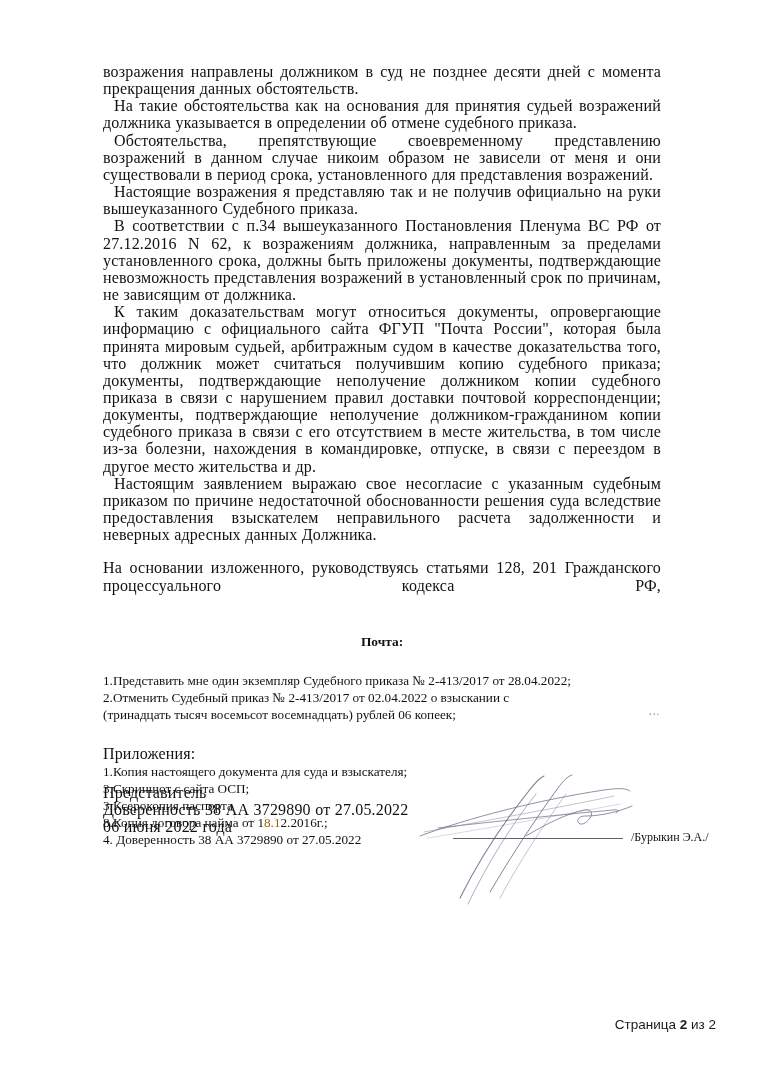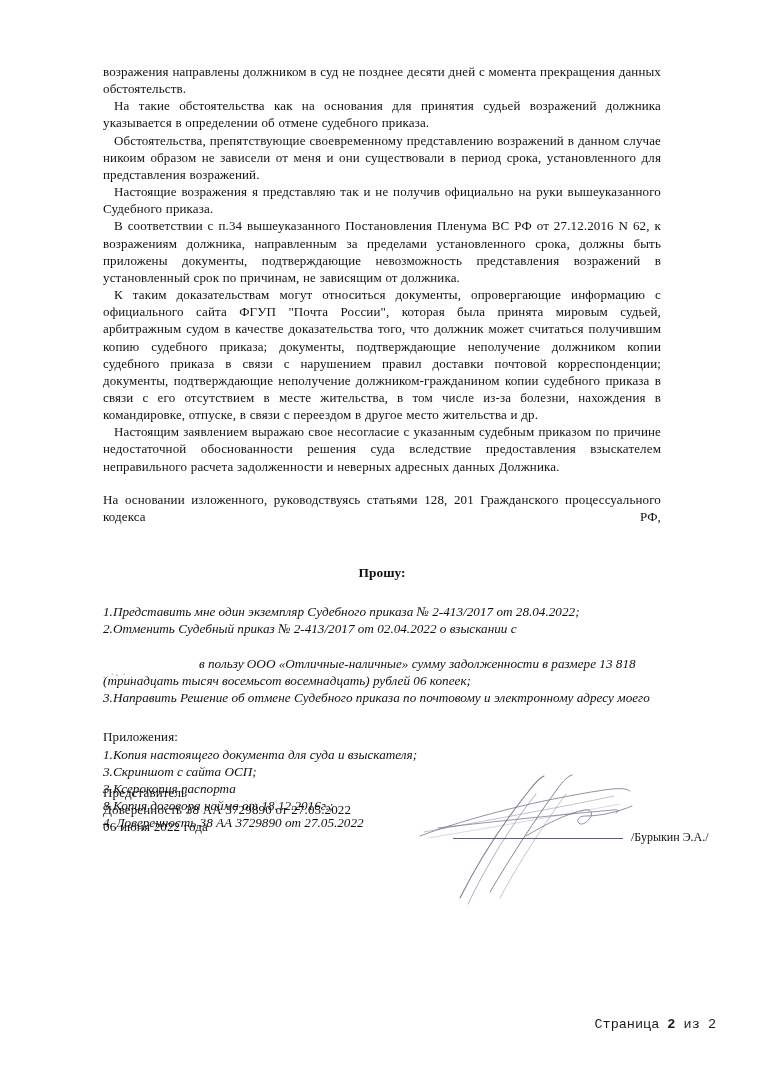--- a/index.html
+++ b/index.html
@@ -26,21 +26,21 @@
 
   .content {
     position: absolute;
     left: 103px;
     top: 63px;
     width: 558px;
   }
 
   
   .para {
-    font-size: 13px;
+    font-size: 16px;
     line-height: 17.15px;
     text-align: left;
     margin: 0;
     letter-spacing: 0.01em;
     word-spacing: 0.02em;
   }
   .para.indent { text-indent: 11px; }
   .para.justified {
     text-align: justify;
     text-justify: inter-word;
@@ -63,21 +63,20 @@
     font-size: 13.4px;
     line-height: 17px;
     margin: 0;
   }
 
   
   .list {
     margin: 0;
     padding: 0;
     list-style: none;
-    font-style: italic;
   }
   .list li {
     font-size: 13.2px;
     line-height: 17.2px;
     margin: 0;
     padding: 0;
   }
 
   
   .redacted {
@@ -126,21 +125,21 @@
   }
   .redacted-tail::after {
     content: "‥.";
     position: absolute;
     right: 0;
     top: 1px;
     color: #9a9a9a;
     font-size: 12px;
   }
 
-  .faded-digit { color: #0f172a; }
+  .faded-digit { color: #a16207; }
 
   
   .sig-area {
     position: absolute;
     left: 103px;
     top: 772px;
     width: 558px;
     height: 130px;
   }
   .sig-lines {
@@ -173,21 +172,21 @@
     font-size: 12px;
     line-height: 17px;
     white-space: nowrap;
   }
 
   
   .footer {
     position: absolute;
     right: 47px;
     bottom: 48px;
-    font-family: Liberation Mono, monospace;
+    font-family: Liberation Sans, sans-serif;
     font-size: 13.5px;
     color: #1b1b1b;
     white-space: nowrap;
   }
   .footer b { font-weight: bold; }
 </style>
 </head>
 <body>
 
 <div class="page">
@@ -201,30 +200,28 @@
     <p class="para justified indent">В соответствии с п.34 вышеуказанного Постановления Пленума ВС РФ от 27.12.2016 N 62, к возражениям должника, направленным за пределами установленного срока, должны быть приложены документы, подтверждающие невозможность представления возражений в установленный срок по причинам, не зависящим от должника.</p>
     <p class="para justified indent">К таким доказательствам могут относиться документы, опровергающие информацию с официального сайта ФГУП "Почта России", которая была принята мировым судьей, арбитражным судом в качестве доказательства того, что должник может считаться получившим копию судебного приказа; документы, подтверждающие неполучение должником копии судебного приказа в связи с нарушением правил доставки почтовой корреспонденции; документы, подтверждающие неполучение должником-гражданином копии судебного приказа в связи с его отсутствием в месте жительства, в том числе из-за болезни, нахождения в командировке, отпуске, в связи с переездом в другое место жительства и др.</p>
     <p class="para justified indent">Настоящим заявлением выражаю свое несогласие с указанным судебным приказом по причине недостаточной обоснованности решения суда вследствие предоставления взыскателем неправильного расчета задолженности и неверных адресных данных Должника.</p>
 
     <div class="block-gap-md"></div>
 
     <p class="para justified-spread">На основании изложенного, руководствуясь статьями 128, 201 Гражданского процессуального кодекса РФ,</p>
 
     <div class="block-gap-lg"></div>
 
-    <p class="heading-center">Прошу:</p>
+    <p class="heading-center">Почта:</p>
 
     <div class="block-gap-lg"></div>
 
     <ul class="list">
       <li>1.Представить мне один экземпляр Судебного приказа № 2-413/2017 от 28.04.2022;</li>
       <li><span>2.Отменить Судебный приказ № 2-413/2017 от 02.04.2022 о взыскании с</span><span class="redacted-tail"></span></li>
-      <li><span class="redacted-lead"></span><span>в пользу ООО «Отличные-наличные» сумму задолженности в размере 13 818</span></li>
       <li>(тринадцать тысяч восемьсот восемнадцать) рублей 06 копеек;</li>
-      <li>3.Направить Решение об отмене Судебного приказа по почтовому и электронному адресу моего</li>
     </ul>
 
     <div class="block-gap-lg"></div>
 
     <p class="para">Приложения:</p>
 
     <ul class="list">
       <li>1.Копия настоящего документа для суда и взыскателя;</li>
       <li>3.Скриншот с сайта ОСП;</li>
       <li><span>3.Ксерокопия паспорта</span><span class="redacted w-mid"></span></li>

